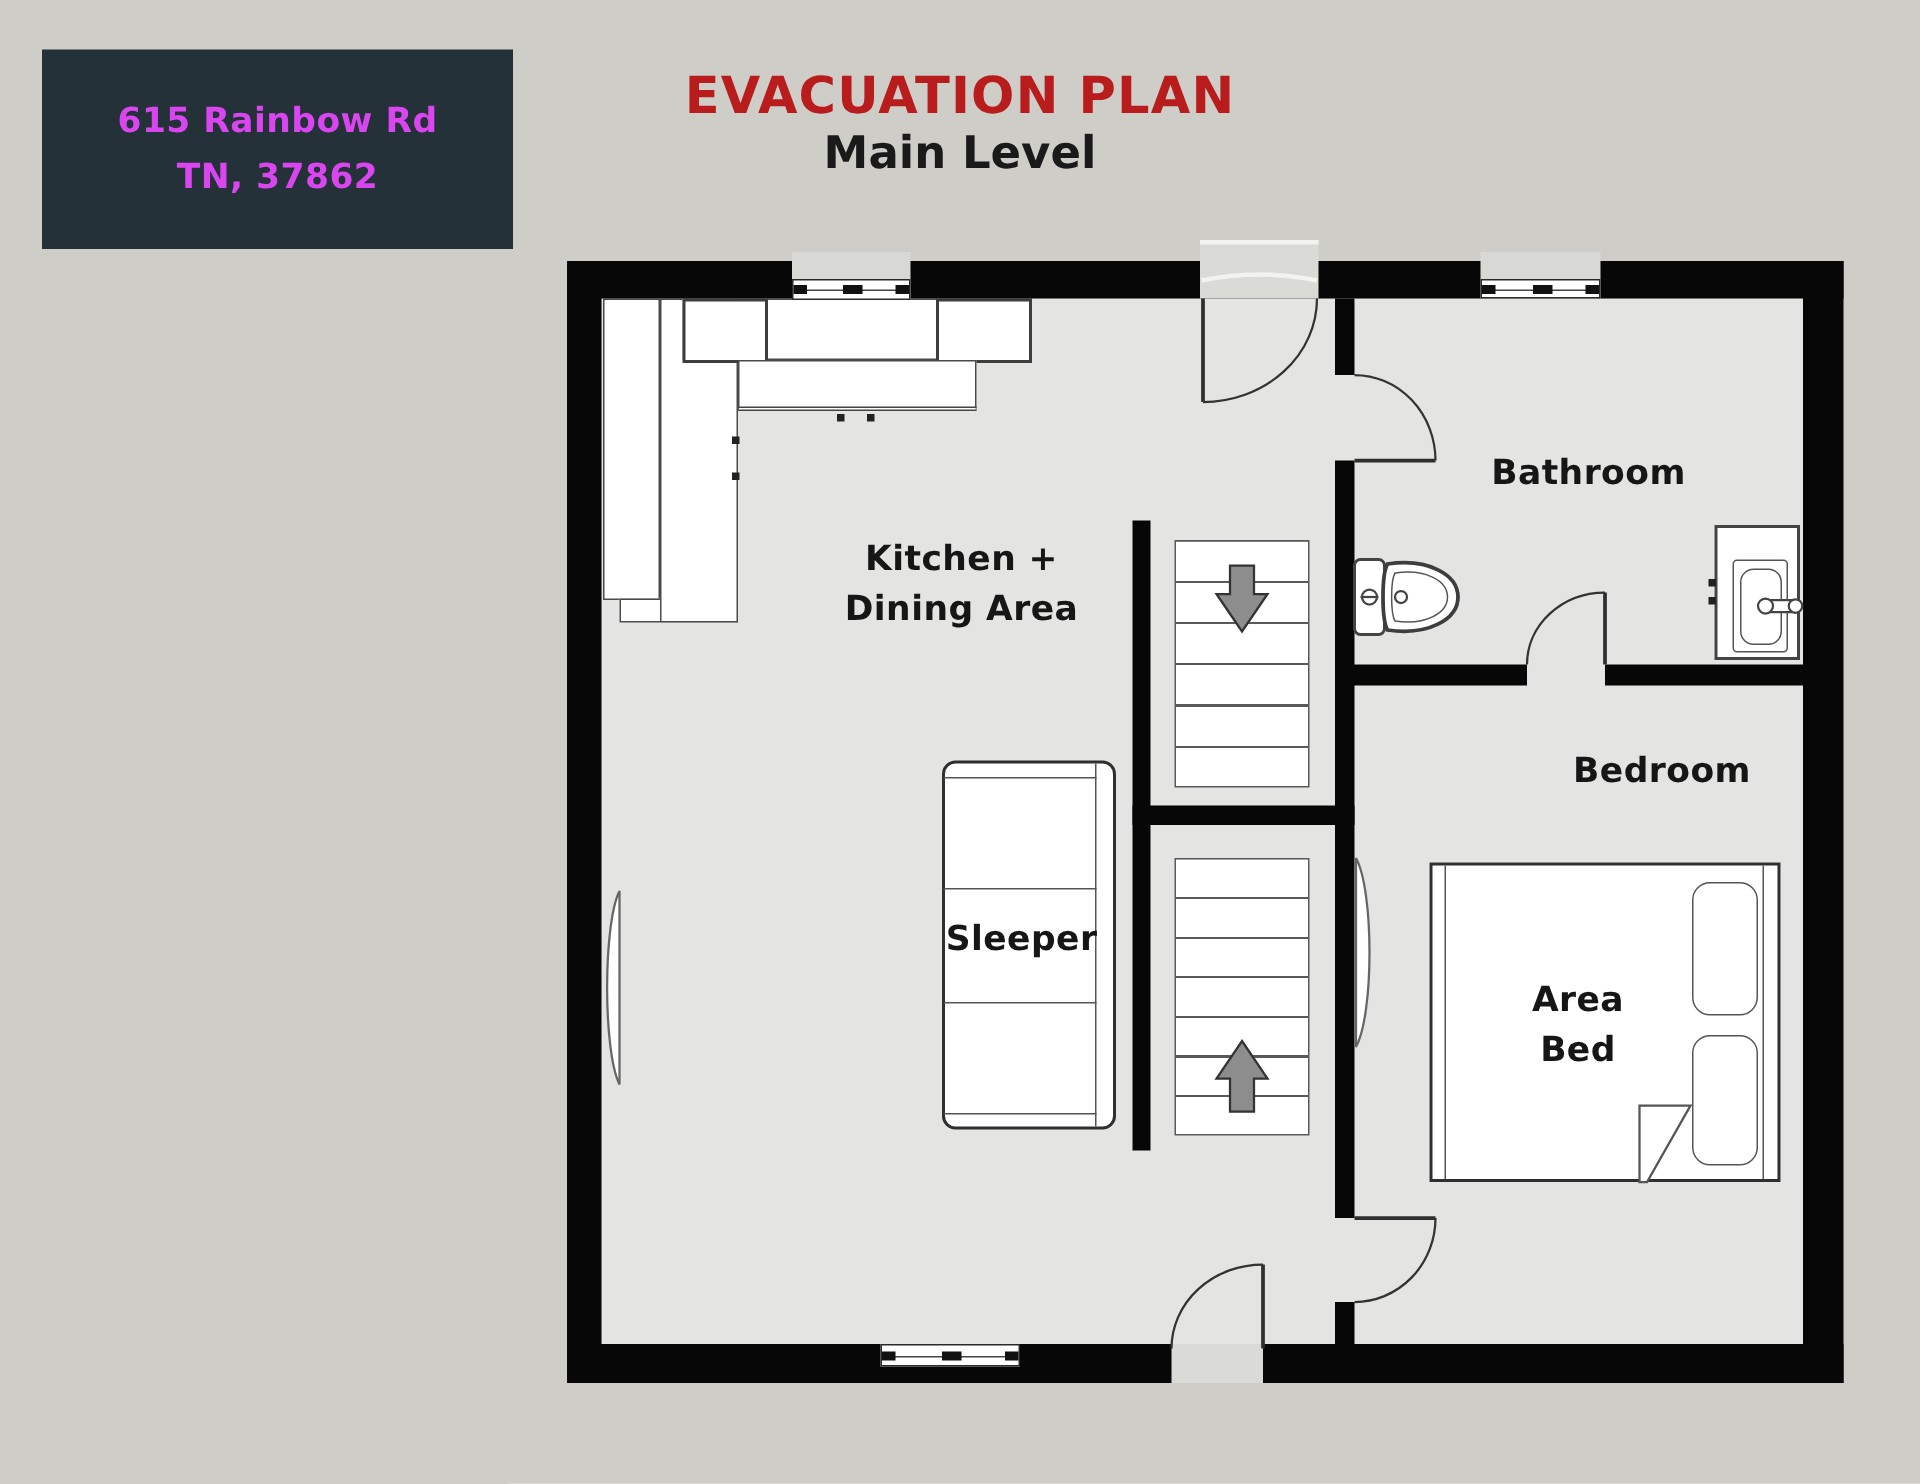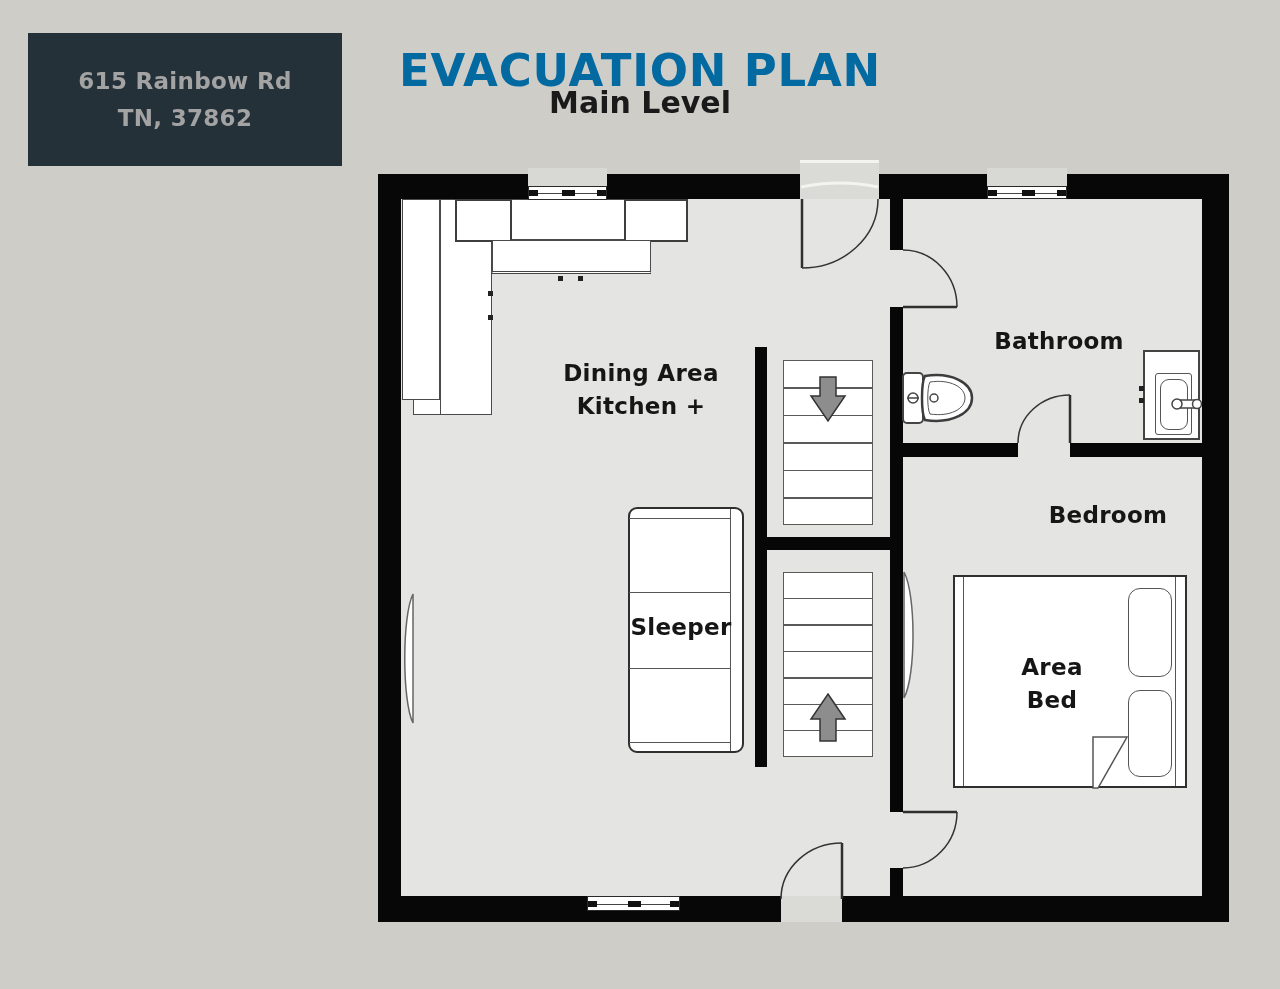--- a/index.html
+++ b/index.html
@@ -1,26 +1,26 @@
 <!DOCTYPE html>
 <html><head>
 <meta charset="utf-8">
 <style>
   html,body{margin:0;padding:0;}
   body{font-family:"DejaVu Sans",sans-serif;}
   *{box-sizing:border-box;}
   .canvas{position:relative;width:1280px;height:989px;background:#cecdc8;overflow:hidden;}
   .abs{position:absolute;}
   
-  .address{left:28px;top:33px;width:314px;height:133px;background:#243139;color:#a3a3a3;
+  .address{left:28px;top:33px;width:314px;height:133px;background:#243139;color:#d946ef;
     display:flex;flex-direction:column;justify-content:center;align-items:center;
     font-size:23px;font-weight:700;line-height:37px;text-align:center;letter-spacing:.3px;}
   
-  .title{left:330px;top:44px;width:620px;text-align:center;font-size:45px;font-weight:800;
-    color:#0369a1;letter-spacing:.8px;}
+  .title{left:330px;top:44px;width:620px;text-align:center;font-size:34px;font-weight:800;
+    color:#b91c1c;letter-spacing:.8px;}
   .subtitle{left:330px;top:85px;width:620px;text-align:center;font-size:30px;font-weight:700;color:#1a1a1a;}
   
   .floor{left:401px;top:199px;width:801px;height:698px;background:#e4e4e2;z-index:1;}
   .wall{background:#070707;z-index:3;}
   .sill{background:#d8d8d4;z-index:4;}
   .gap{background:#dadad6;z-index:4;}
   
   .win{background:#fff;border:1px solid #2a2a2a;z-index:5;}
   .win .mid{position:absolute;left:0;right:0;top:50%;height:1px;background:#444;}
   .tick{position:absolute;background:#111;width:9px;height:6px;top:50%;margin-top:-3px;}
@@ -177,24 +177,24 @@
 
     <path d="M413 594 L413 723 C402 701 402 616 413 594 Z" fill="#fff" stroke="#666" stroke-width="1.5"></path>
     <path d="M904 572 L904 698 C916 676 916 594 904 572 Z" fill="#fff" stroke="#666" stroke-width="1.5"></path>
 
     <path d="M1093 737 H1127 L1098 788 H1093 Z" fill="#fff" stroke="#555" stroke-width="1.5"></path>
 
     <path d="M801 187 Q840 179 878 187" stroke="#f3f3f0" stroke-width="3" fill="none"></path>
   </svg>
 
   <div class="abs lbl" style="left:641px;top:390px;">
+    <div>Kitchen +</div>
     <div>Dining Area</div>
-    <div>Kitchen +</div>
-  </div>
-  <div class="abs lbl" style="left:1059px;top:316px;margin-top:25px;">Bathroom</div>
+  </div>
+  <div class="abs lbl" style="left:1059px;top:316px;">Bathroom</div>
   <div class="abs lbl" style="left:1108px;top:515px;">Bedroom</div>
   <div class="abs lbl" style="left:681px;top:627px;font-size:23px;text-align:center;">Sleeper</div>
   <div class="abs lbl" style="left:1052px;top:684px;">
     <div>Area</div>
     <div>Bed</div>
   </div>
 
 </div>
 
 </body></html>

